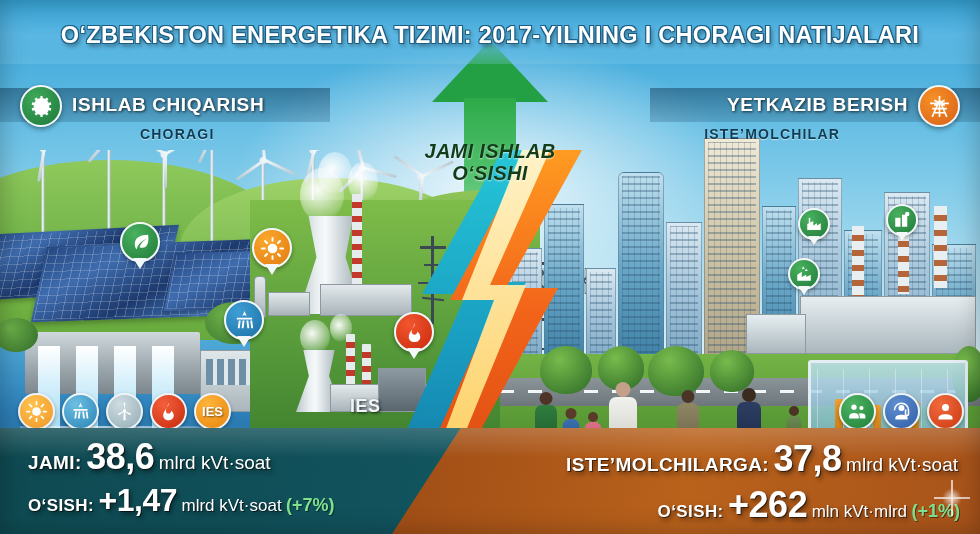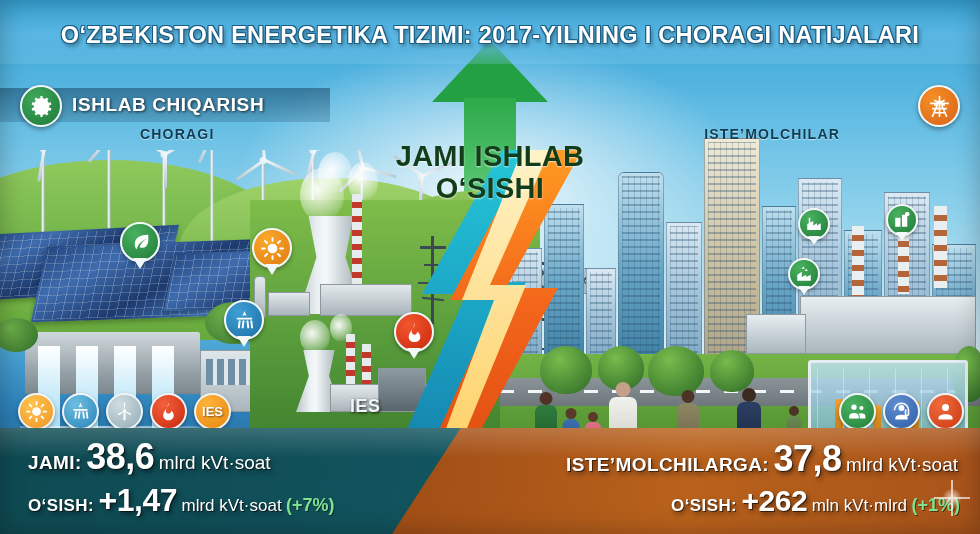--- a/index.html
+++ b/index.html
@@ -289,24 +289,25 @@
     box-shadow:0 2px 5px rgba(0,0,0,.4);
   }
   .badge-circle.left{ left:20px; background:radial-gradient(circle at 35% 30%, #3fa85a, #1d7a3a); }
   .badge-circle.right{ right:20px; background:radial-gradient(circle at 35% 30%, #f59024, #d9611a); }
   .badge-circle svg{ width:25px; height:25px; }
 
   
   .center-head{
     position:absolute; left:50%; top:140px; transform:translateX(-50%);
     width:260px; text-align:center;
-    font-size:29px; font-weight:bold; line-height:1.12;
+    font-size:20px; font-weight:bold; line-height:1.12;
     color:#123d1b;
     letter-spacing:.3px;
     text-shadow:0 1px 2px rgba(255,255,255,.65);
+    font-style:italic;
   }
 
   
   .pin{
     position:absolute; width:40px; height:40px; border-radius:50% 50% 50% 50%;
     display:flex; align-items:center; justify-content:center;
     border:2.5px solid #f2f7f8;
     box-shadow:0 2px 4px rgba(0,0,0,.35);
   }
   .pin::after{
@@ -385,21 +386,21 @@
   .stat-line .pct{ font-size:18px; font-weight:bold; color:#7ee28f;
     text-shadow:1px 1px 0 rgba(0,0,0,.45); }
   .stat-line.l1{ left:28px; top:8px; }
   .stat-line.l2{ left:28px; top:54px; }
   .stat-line.l2 .lbl{ font-size:17px; }
   .stat-line.l2 .big{ font-size:32px; }
   .stat-line.l2 .unit{ font-size:17px; }
   .stat-line.r1{ right:22px; top:10px; }
   .stat-line.r2{ right:20px; top:56px; }
   .stat-line.r2 .lbl{ font-size:17px; }
-  .stat-line.r2 .big{ font-size:30px; }
+  .stat-line.r2 .big{ font-size:36px; }
   .stat-line.r2 .unit{ font-size:17px; }
 
   .sparkle{
     position:absolute; right:10px; bottom:18px; width:36px; height:36px;
     background:
       linear-gradient(0deg, transparent 46%, rgba(255,255,255,.8) 48%, rgba(255,255,255,.8) 52%, transparent 54%),
       linear-gradient(90deg, transparent 46%, rgba(255,255,255,.8) 48%, rgba(255,255,255,.8) 52%, transparent 54%);
     filter:blur(.4px);
     opacity:.85;
   }
@@ -669,20 +670,23 @@
   <div class="ribbon left">
     <span class="ribbon-label">ISHLAB CHIQARISH</span>
   </div>
   <div class="badge-circle left">
     <svg viewBox="0 0 24 24">
       <path d="M12 8a4 4 0 100 8 4 4 0 000-8zm9.4 5.6l-2-.3a7.6 7.6 0 000-2.6l2-.3-.5-2.4-2 .5a7.7 7.7 0 00-1.4-2.1l1.2-1.6-1.9-1.5-1.2 1.6a7.6 7.6 0 00-2.4-.8L13 2h-2l-.2 2.1a7.6 7.6 0 00-2.4.8L7.2 3.3 5.3 4.8l1.2 1.6A7.7 7.7 0 005.1 8.5l-2-.5L2.6 10.4l2 .3a7.6 7.6 0 000 2.6l-2 .3.5 2.4 2-.5a7.7 7.7 0 001.4 2.1l-1.2 1.6 1.9 1.5 1.2-1.6a7.6 7.6 0 002.4.8L11 22h2l.2-2.1a7.6 7.6 0 002.4-.8l1.2 1.6 1.9-1.5-1.2-1.6a7.7 7.7 0 001.4-2.1l2 .5.5-2.3z" fill="#fff"></path>
     </svg>
   </div>
   <div class="sub-label left">CHORAGI</div>
 
+  <div class="ribbon right">
+    <span class="ribbon-label">YETKAZIB BERISH</span>
+  </div>
   <div class="badge-circle right">
     <svg viewBox="0 0 24 24">
       <g stroke="#fff" stroke-width="1.6" fill="none">
         <path d="M12 2v20M5 22l7-16 7 16M3 9h18M5 14h14M7 18h10M7 6l10 5M17 6L7 11"></path>
       </g>
     </svg>
   </div>
   <div class="sub-label right">ISTE’MOLCHILAR</div>
 
   <div class="center-head">

